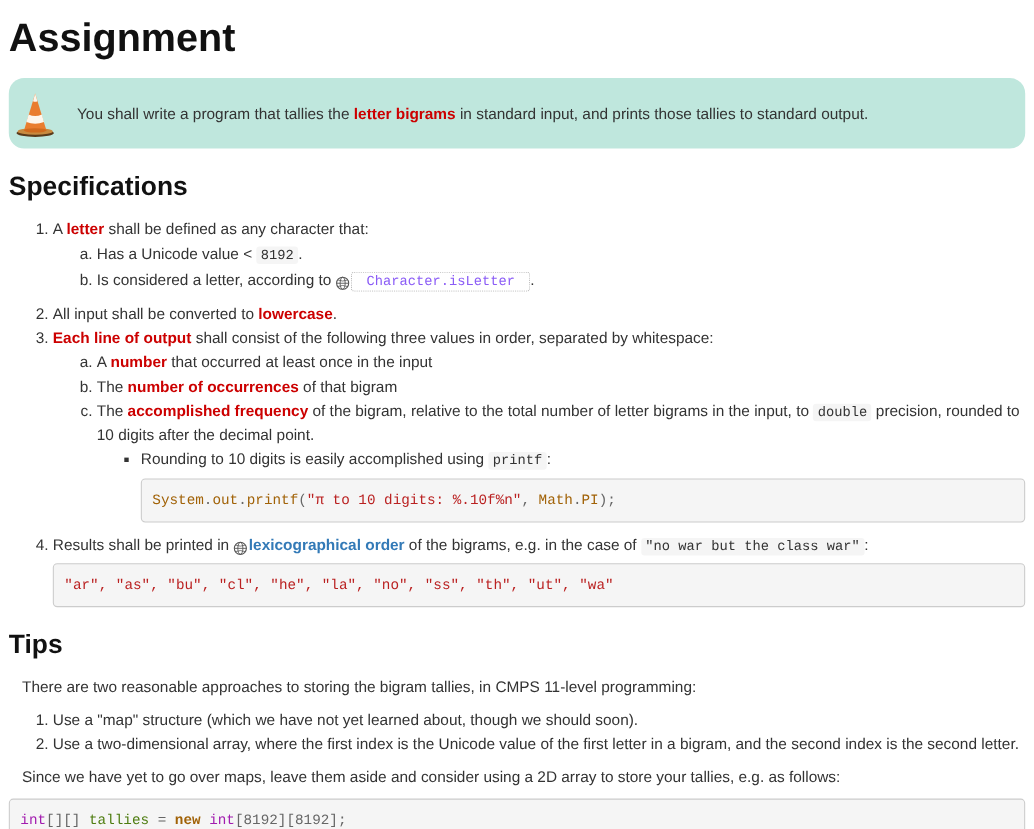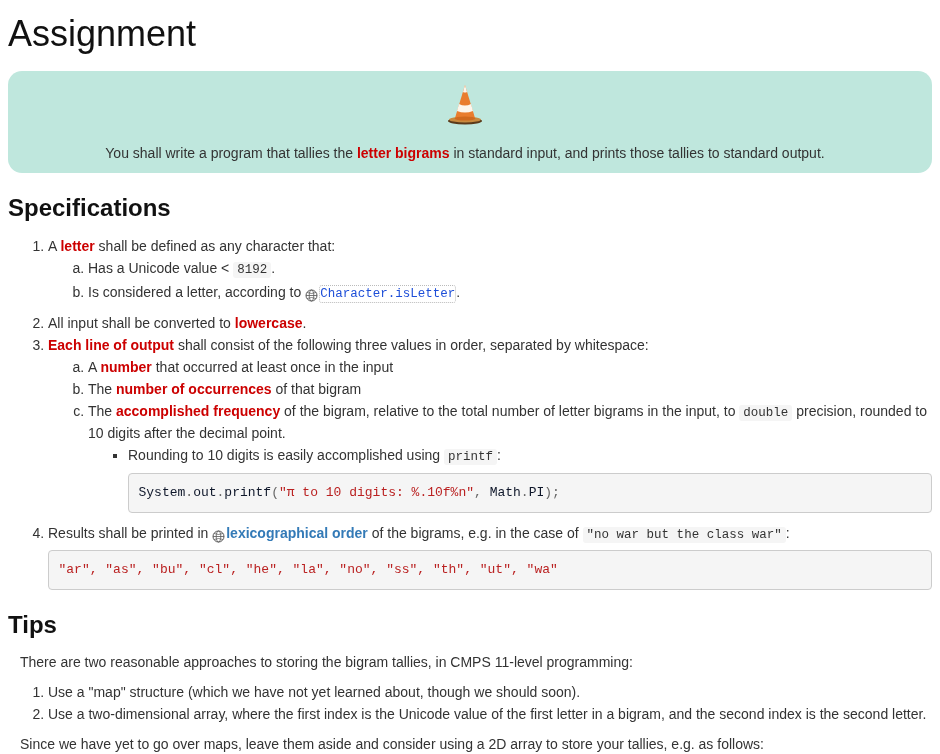--- a/index.html
+++ b/index.html
@@ -8,39 +8,38 @@
     line-height: 1.42857143;
     color: #333;
     background-color: #fff;
     margin: 0;
     padding: 8px 8px 20px 8px;
     width: 940px;
     box-sizing: border-box;
   }
   h1 {
     font-size: 36px;
-    font-weight: 400;
+    font-weight: 700;
     margin: 0 0 12px 0;
     color: #111;
   }
   h2 {
     font-size: 24px;
     font-weight: 700;
     margin: 18px 0 10px 0;
     color: #111;
   }
   .callout {
     background-color: #bfe7dd;
     border-radius: 14px;
     padding: 10px 14px 10px 4px;
     display: flex;
     align-items: center;
     gap: 18px;
     margin: 8px 0 16px 0;
-    flex-direction: column;
   }
   .callout-icon {
     width: 40px;
     height: 44px;
     flex-shrink: 0;
   }
   .callout p {
     margin: 0;
     font-size: 14px;
     color: #333;
@@ -86,47 +85,47 @@
     text-decoration: none;
   }
   .globe-icon {
     display: inline-block;
     vertical-align: text-bottom;
     width: 13px;
     height: 13px;
     margin-right: 1px;
   }
   a.code-link {
-    color: #1d4ed8;
+    color: #8b5cf6;
     background-color: transparent;
     border: 1px dotted #bbb;
     text-decoration: none;
-    padding: 1px 0;
+    padding: 1px 13px;
   }
   pre.codeblock {
     font-family: Menlo, Monaco, Consolas, "Courier New", monospace;
     font-size: 13px;
     background-color: #f5f5f5;
     border: 1px solid #ccc;
     border-radius: 4px;
     padding: 9.5px;
     margin: 6px 0 10px 0;
     color: #333;
     overflow-x: auto;
     line-height: 1.42857143;
   }
   
   .tok-kw   { color: #a16207; font-weight: 700; }      
   .tok-id   { color: #4d7c0f; }
   .tok-str  { color: #BA2121; }
   .tok-num  { color: #666666; }
   .tok-punc { color: #666; }
   .tok-op   { color: #666666; }
-  .tok-obj  { color: #0f172a; }
-  .tok-type { color: #404040; }
+  .tok-obj  { color: #a16207; }
+  .tok-type { color: #a21caf; }
 </style>
 </head>
 <body>
 
 <h1>Assignment</h1>
 
 <div class="callout">
   <div class="callout-icon">
     <svg viewBox="0 0 40 44" width="40" height="44">
       <ellipse cx="20" cy="40" rx="17" ry="3.5" fill="#5a3a1a"></ellipse>

